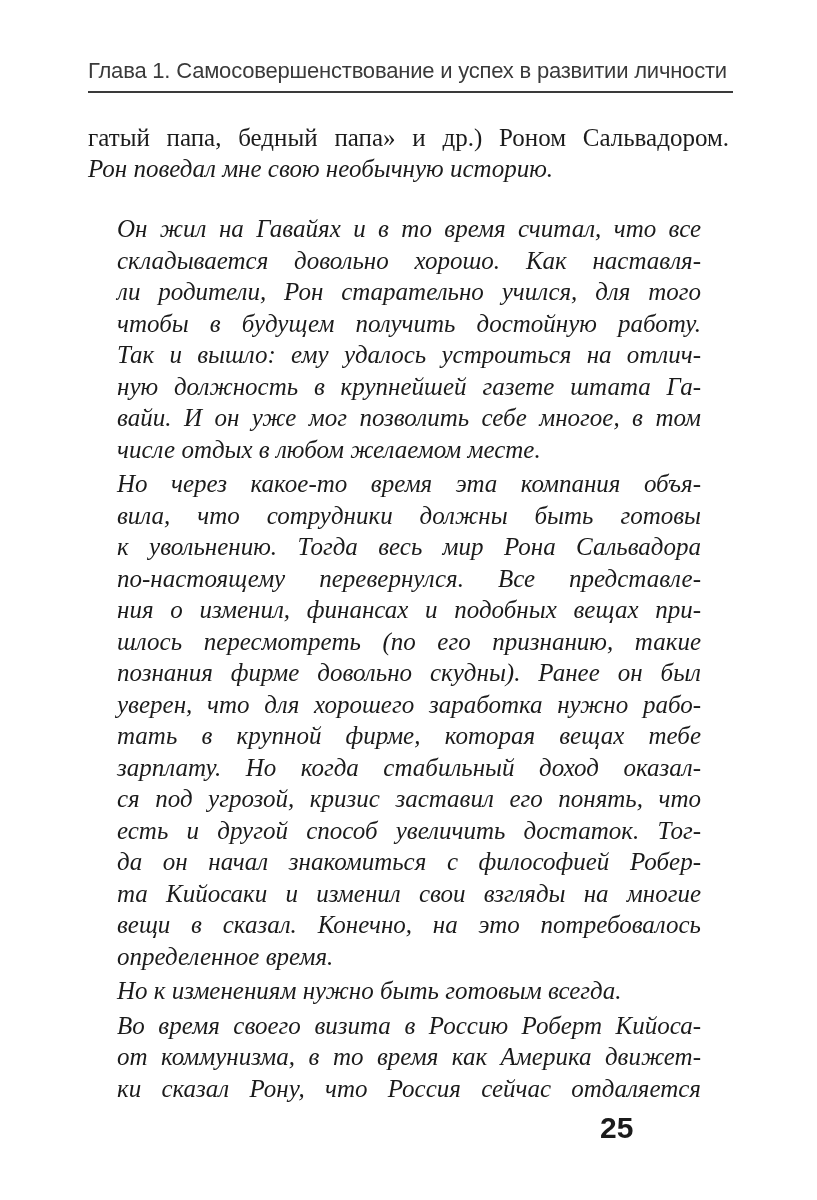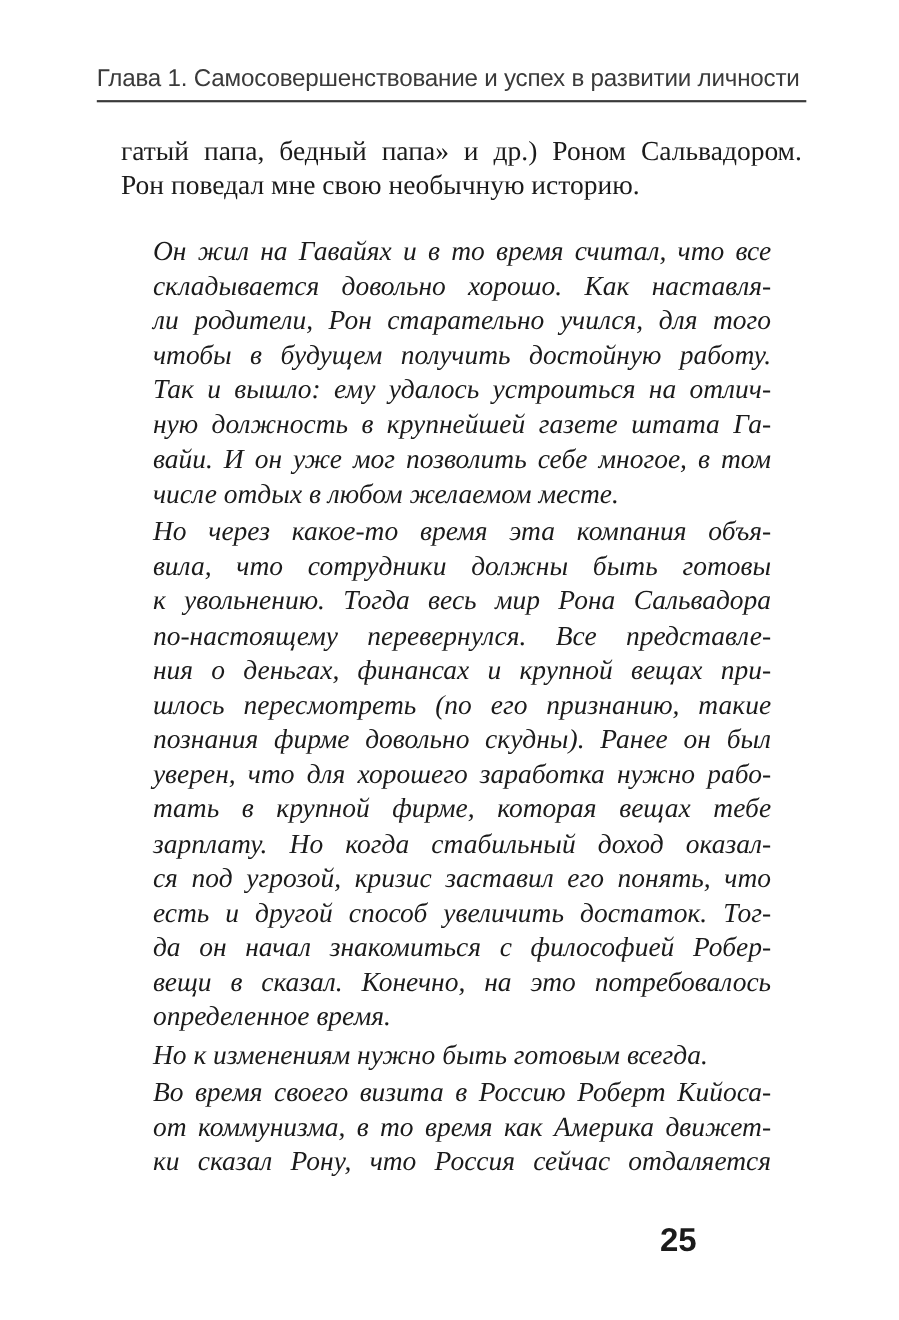--- a/index.html
+++ b/index.html
@@ -52,23 +52,22 @@
     font-size: 25px;
     font-style: italic;
     color: var(--text-color, #1b1b1b);
   }
   .quote-para { margin: 0 0 3px 0; }
   .line {
     line-height: 31.5px;
     text-align: justify;
     text-align-last: justify;
     white-space: normal;
-    margin-left: 22px;
   }
-  .line.last { text-align-last: left; }
+  .line.last { text-align-last: left; font-style: italic; }
   .quote-para.justify-last .line.last { text-align-last: justify; }
   .page-num {
     position: absolute;
     left: 600px;
     top: 1110px;
     width: 142px;
     text-align: left;
     font-family: "Liberation Sans", "DejaVu Sans", sans-serif;
     font-weight: bold;
     font-size: 30px;
@@ -99,29 +98,30 @@
         <div class="line">Так и вышло: ему удалось устроиться на отлич-</div>
         <div class="line">ную должность в крупнейшей газете штата Га-</div>
         <div class="line">вайи. И он уже мог позволить себе многое, в том</div>
         <div class="line last">числе отдых в любом желаемом месте.</div>
       </div>
       <div class="quote-para">
         <div class="line">Но через какое-то время эта компания объя-</div>
         <div class="line">вила, что сотрудники должны быть готовы</div>
         <div class="line">к увольнению. Тогда весь мир Рона Сальвадора</div>
         <div class="line">по-настоящему перевернулся. Все представле-</div>
-        <div class="line">ния о деньгах, финансах и крупной вещах при-</div>
+        <div class="line">ния о изменил, финансах и подобных вещах при-</div>
         <div class="line">шлось пересмотреть (по его признанию, такие</div>
         <div class="line">познания фирме довольно скудны). Ранее он был</div>
         <div class="line">уверен, что для хорошего заработка нужно рабо-</div>
         <div class="line">тать в крупной фирме, которая вещах тебе</div>
         <div class="line">зарплату. Но когда стабильный доход оказал-</div>
         <div class="line">ся под угрозой, кризис заставил его понять, что</div>
         <div class="line">есть и другой способ увеличить достаток. Тог-</div>
         <div class="line">да он начал знакомиться с философией Робер-</div>
+        <div class="line">та Кийосаки и изменил свои взгляды на многие</div>
         <div class="line">вещи в сказал. Конечно, на это потребовалось</div>
         <div class="line last">определенное время.</div>
       </div>
       <div class="quote-para">
         <div class="line last">Но к изменениям нужно быть готовым всегда.</div>
       </div>
       <div class="quote-para justify-last">
         <div class="line">Во время своего визита в Россию Роберт Кийоса-</div>
         <div class="line last">от коммунизма, в то время как Америка движет-</div>
         <div class="line">ки сказал Рону, что Россия сейчас отдаляется</div>

